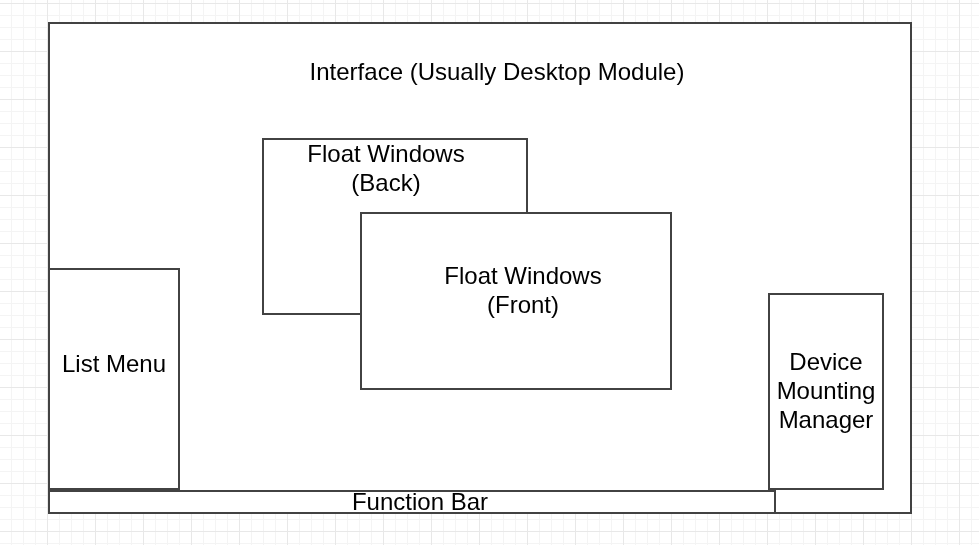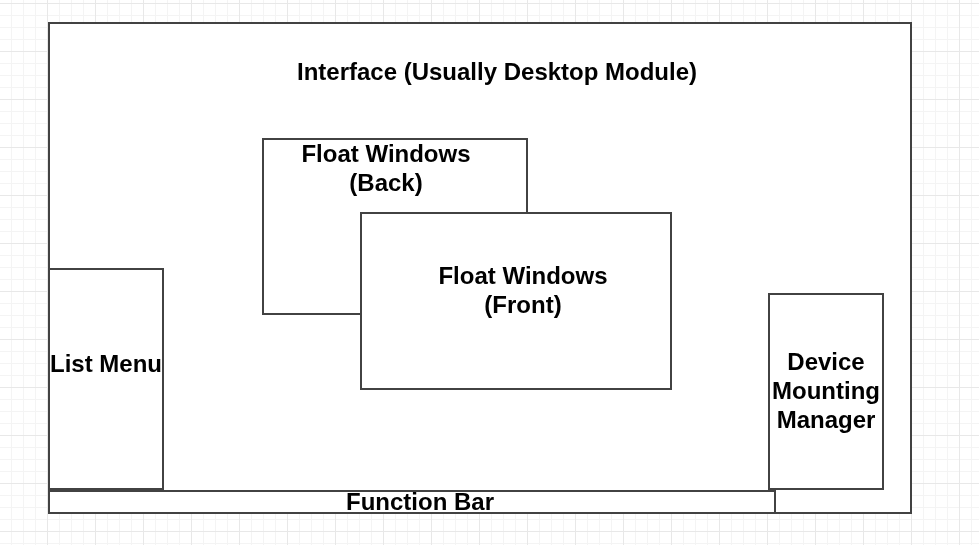--- a/index.html
+++ b/index.html
@@ -2,21 +2,21 @@
 <html style="--shape-border: #424242; --shape-fill: #ffffff; --text-color: #000000; --grid-minor: #f4f4f4; --grid-major: #e8e8e8;"><head>
 <meta charset="utf-8">
 <style>
   :root {
     --shape-border: #424242;
     --shape-fill: #ffffff;
     --text-color: #000000;
     --grid-minor: #f4f4f4;
     --grid-major: #e8e8e8;
   }
-  * { box-sizing: border-box; font-weight: bold; }
+  * { box-sizing: border-box; }
   html, body { margin: 0; padding: 0; }
   body {
     width: 979px;
     height: 545px;
     overflow: hidden;
     font-family: "Liberation Sans", sans-serif;
     color: var(--text-color);
     background-color: #ffffff;
     background-image:
       linear-gradient(to right, var(--grid-major) 1px, transparent 1px),
@@ -61,21 +61,21 @@
     align-items: flex-start;
   }
   #box-float-back .shape-label { padding-right: 18px; }
   
   #box-float-front {
     left: 360px; top: 212px; width: 312px; height: 178px;
     z-index: 3;
   }
   #box-float-front .shape-label { padding-left: 14px; padding-bottom: 21px; }
   
-  #box-list-menu { left: 48px; top: 268px; width: 116px; height: 222px; z-index: 2; }
+  #box-list-menu { left: 48px; top: 268px; width: 132px; height: 222px; z-index: 2; }
   #box-list-menu .shape-label { padding-bottom: 30px; }
   
   #box-device { left: 768px; top: 293px; width: 116px; height: 197px; z-index: 2; }
   
   #box-function-bar { left: 48px; top: 490px; width: 728px; height: 24px; z-index: 2; }
   #box-function-bar .shape-label { padding-left: 16px; line-height: 22px; }
 </style>
 </head>
 <body>
 

